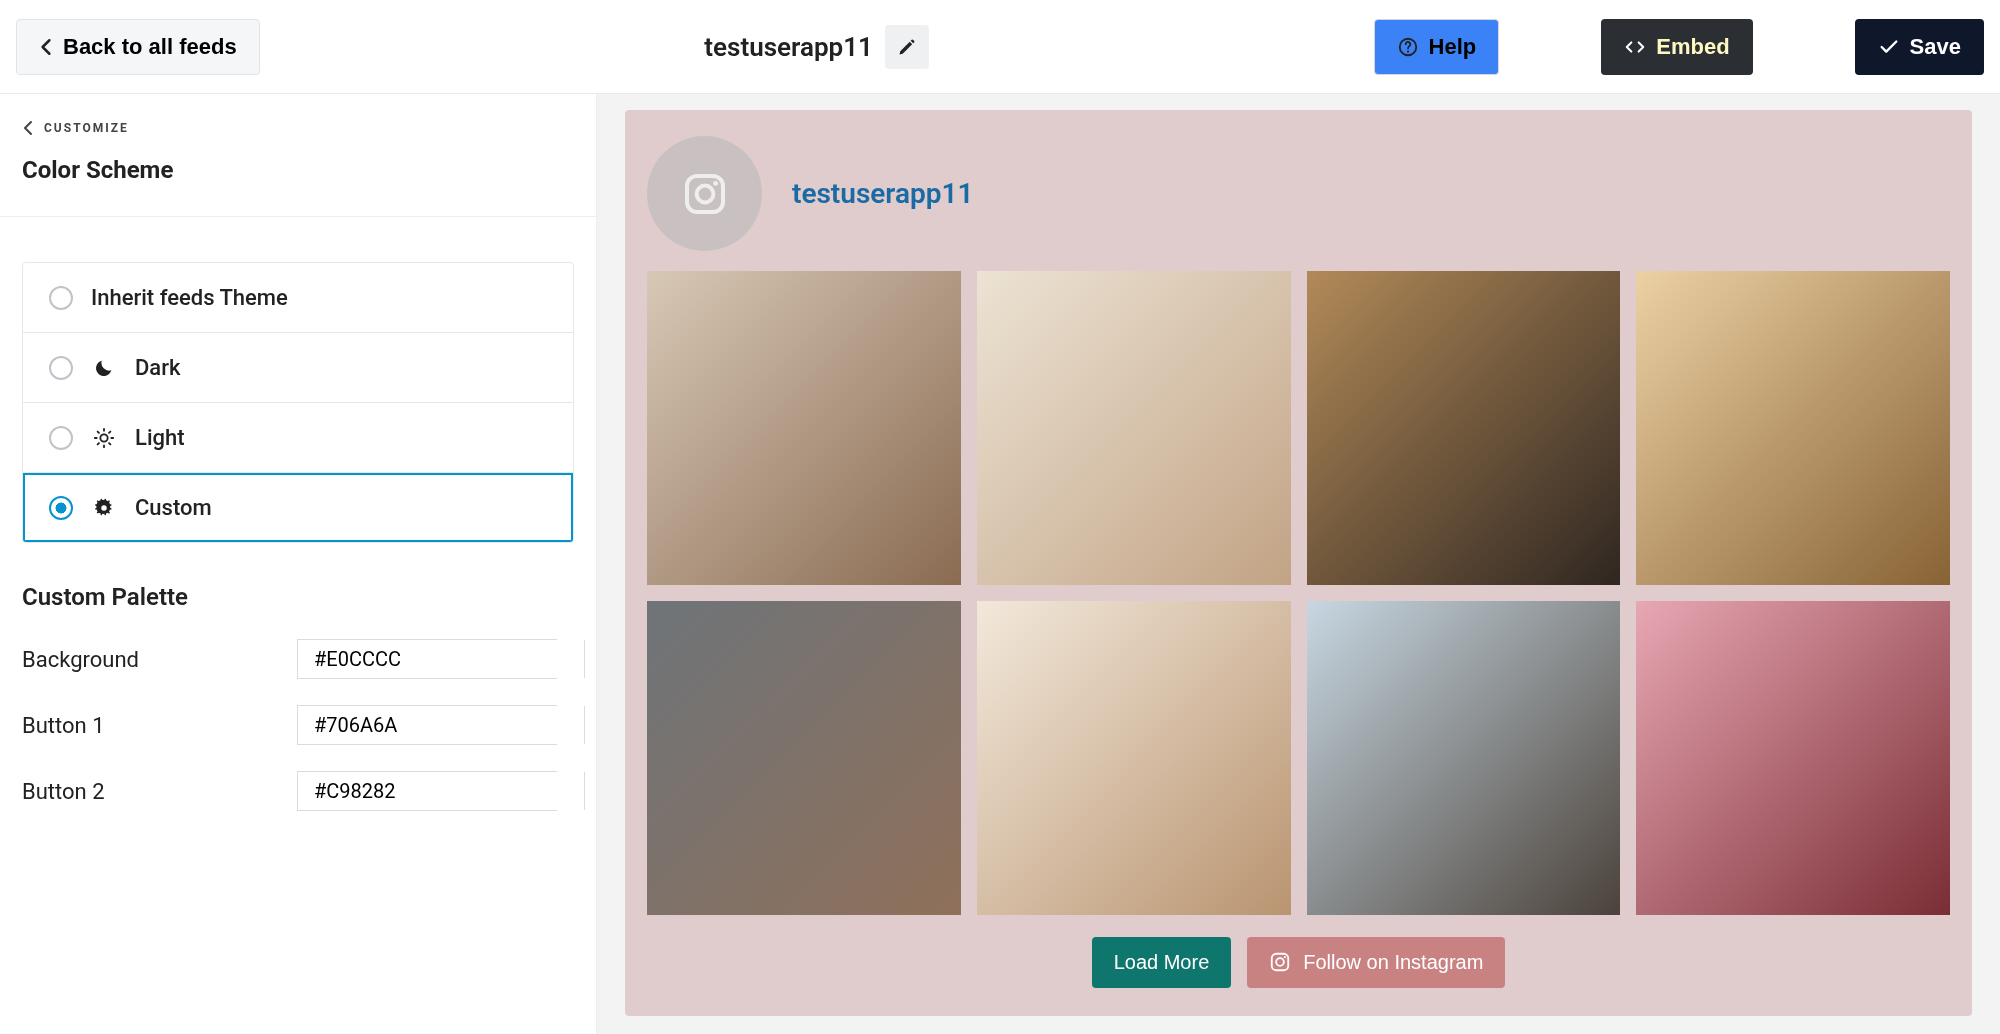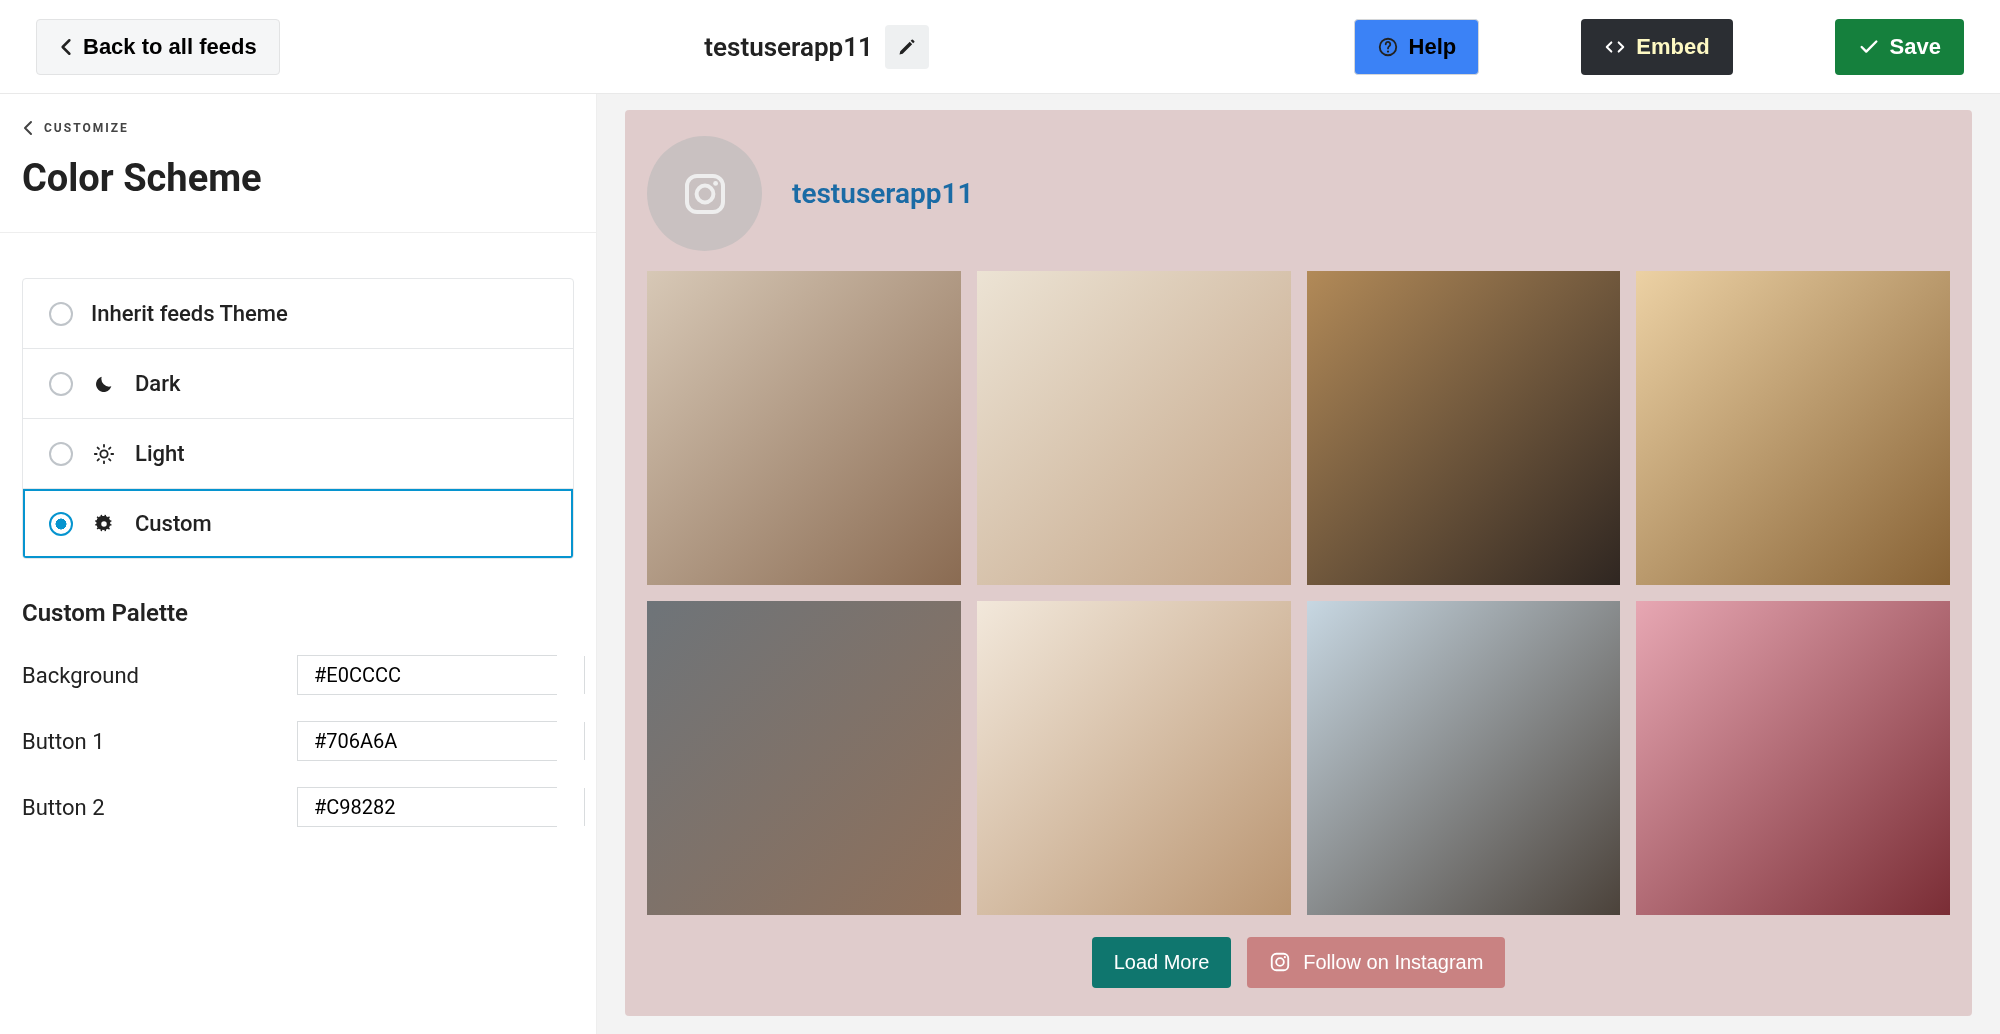--- a/index.html
+++ b/index.html
@@ -1,31 +1,31 @@
 <!DOCTYPE html>
 <html><head>
 <meta charset="utf-8">
 <style>
   * { box-sizing: border-box; margin: 0; padding: 0; }
   body { font-family: -apple-system, BlinkMacSystemFont, "Segoe UI", Roboto, Helvetica, Arial, sans-serif; background:#fff; color:#222; }
-  .topbar { display:flex; align-items:center; padding:10px 36px; height:94px; border-bottom:1px solid #e9e9e9;gap:44px; }
+  .topbar { display:flex; align-items:center; padding:10px 16px; height:94px; border-bottom:1px solid #e9e9e9;gap:44px; }
   .btn { display:inline-flex; align-items:center; gap:10px; font-size:22px; font-weight:600; padding:14px 22px; border-radius:4px; border:1px solid transparent; cursor:pointer; }
   .btn-light { background:#f5f6f7; border-color:#e2e3e4; }
   .btn-outline { background:#3b82f6; border-color:#d4d6d8;}
   .btn-dark { background:#2b2e33; color:#fef9c3; }
-  .btn-red { background:#15803d; color:#fff;}
+  .btn-red { background:#0f172a; color:#fff;}
   .spacer { flex:1; }
   .feedname { display:flex; align-items:center; gap:12px; font-size:26px; font-weight:600; margin:0 auto;}
   .iconbtn { width:44px; height:44px; display:inline-flex; align-items:center; justify-content:center; background:#eef0f1; border-radius:4px;}
 
   .body { display:flex; height: calc(1034px - 94px); }
   .sidebar { width:597px; background:#fff; border-right:1px solid #eee; padding:0; }
   .side-head { padding:26px 22px 0 22px; }
   .breadcrumb { display:flex; align-items:center; gap:10px; color:#444; font-weight:700; letter-spacing:2px; font-size:12px; cursor:pointer;}
-  .title { font-size:38px; font-weight:700; margin-top:20px; padding-bottom:32px;}
+  .title { font-size:24px; font-weight:700; margin-top:20px; padding-bottom:32px;}
   .side-head-border { border-bottom:1px solid #eee;}
   .side-body { padding:45px 22px 0 22px; }
 
   .option-list { border:1px solid #e5e7e9; border-radius:4px; overflow:hidden;}
   .option { display:flex; align-items:center; gap:18px; padding:22px 26px; border-top:1px solid #e5e7e9; font-size:22px; font-weight:500; cursor:pointer;}
   .option:first-child { border-top:0;}
   .option.selected { box-shadow: inset 0 0 0 2px #0694cf; }
   .radio { width:24px; height:24px; border-radius:50%; border:2px solid #bfc4c9; flex:0 0 auto;}
   .radio.checked { border-color:#0694cf; background: radial-gradient(circle at center,#0694cf 0 38%, transparent 40%);}
   .opt-icon { width:26px; display:flex; justify-content:center; color:#333;}

